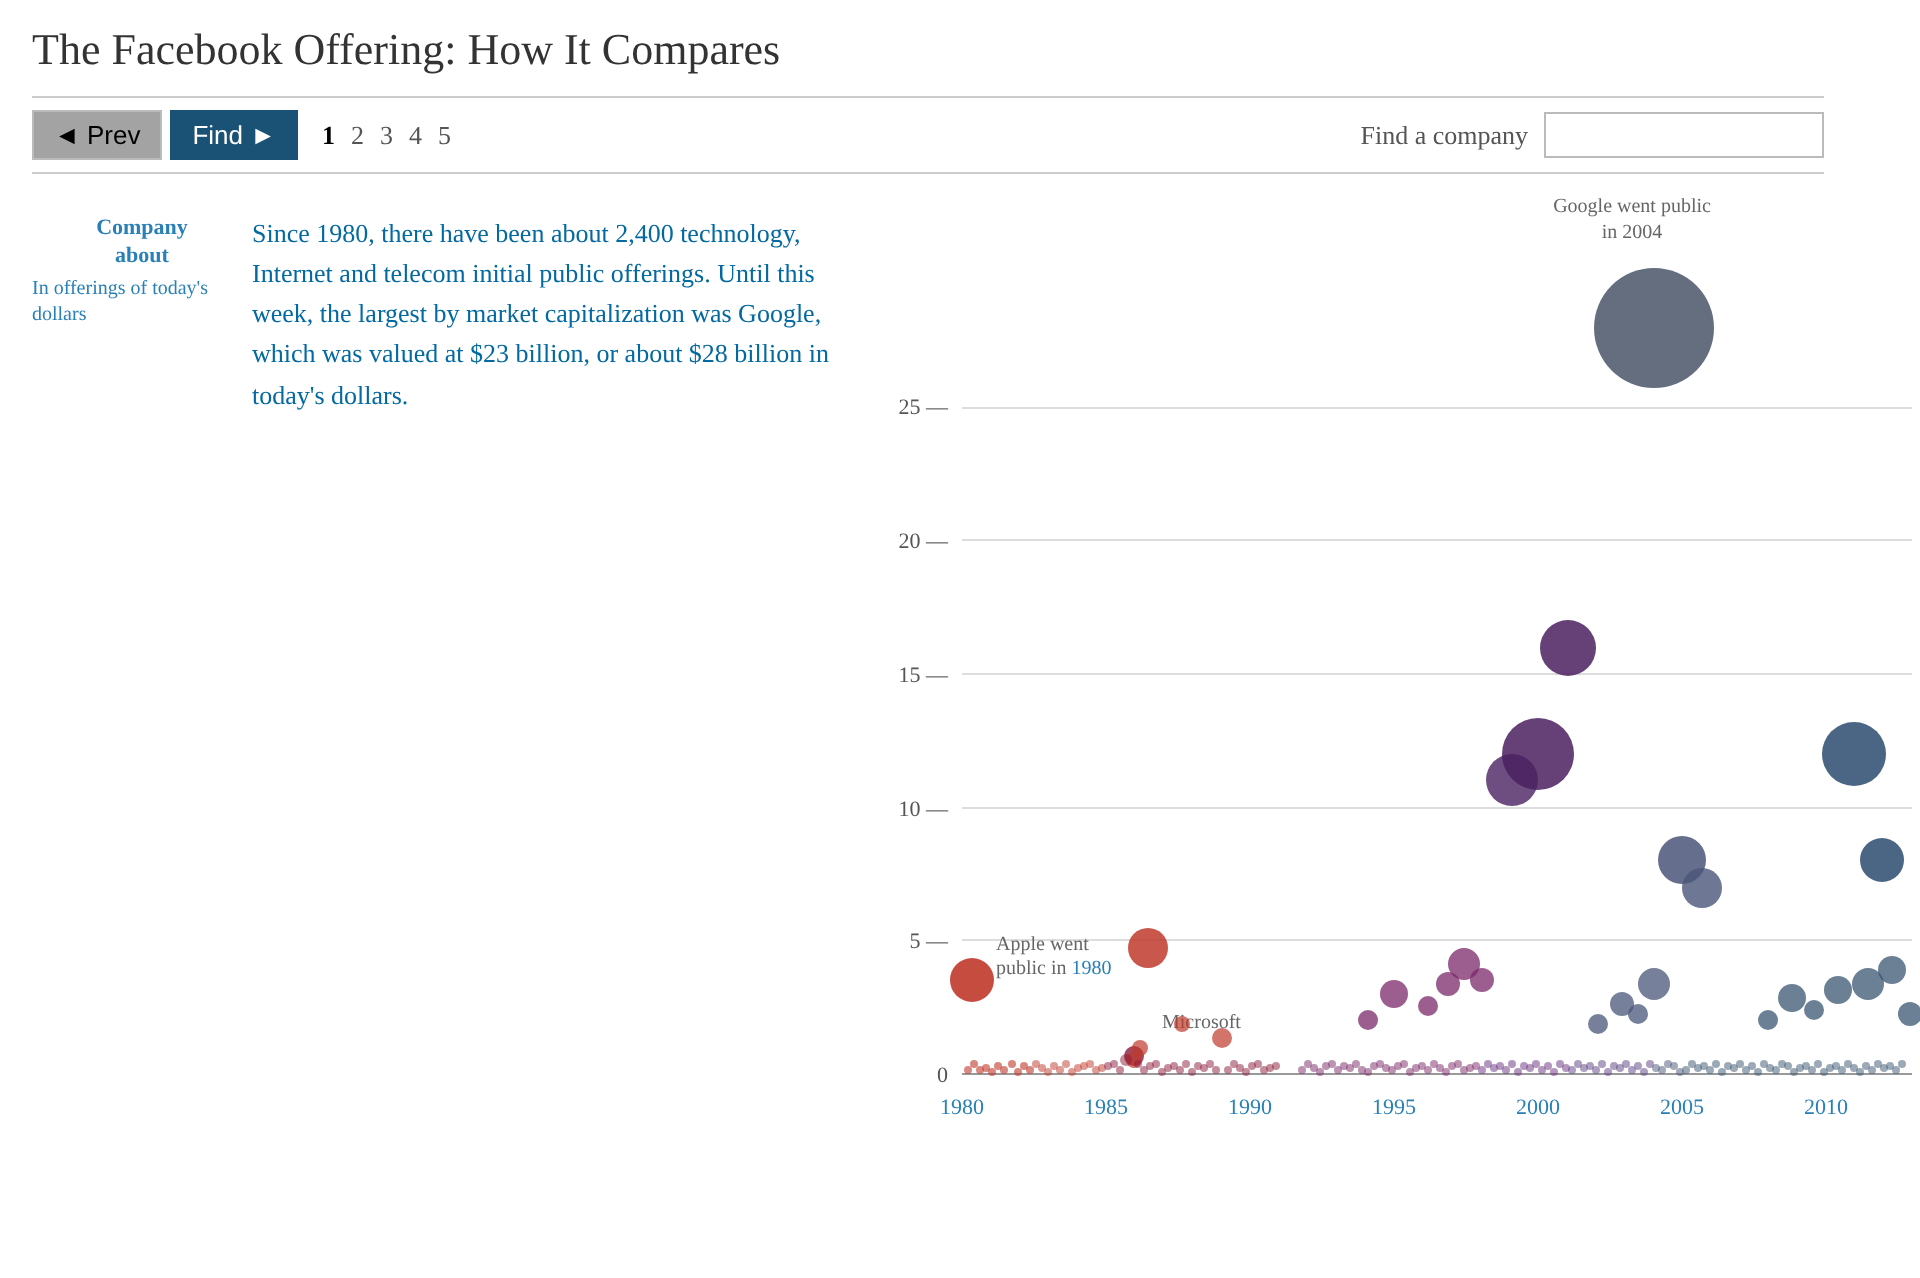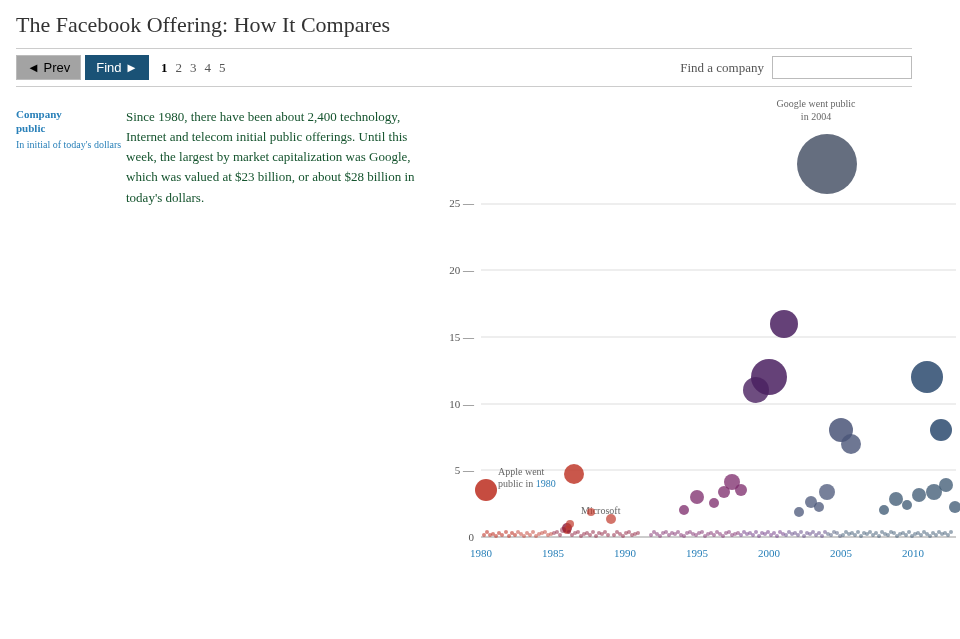--- a/index.html
+++ b/index.html
@@ -57,21 +57,21 @@
       width: 140px;
     }
     .desc-title {
       font-size: 15px;
       font-weight: bold;
       margin-bottom: 8px;
     }
     .desc-text {
       font-size: 13px;
       line-height: 1.55;
-      color: #14532d;
+      color: #0369a1;
     }
   </style>
 </head>
 <body>
 
 <div id="app">
   <h1>The Facebook Offering: How It Compares</h1>
 
   <div class="toolbar">
     <button class="btn-prev">◄ Prev</button>
@@ -85,25 +85,25 @@
     </div>
     <div class="find-company">
       <span>Find a company</span>
       <input type="text" style="">
     </div>
   </div>
 
   <div style="display:flex; margin-top:8px;">
 
     <div style="width:110px; flex-shrink:0; padding-top:10px;">
-      <div style="font-size:11px; font-weight:bold; color:#2980b9; line-height:1.3;">
+      <div style="font-size:11px; font-weight:bold; color:#2980b9; line-height:1.3;text-align:center;">
         <span>Company</span><br>
-        <span>public</span>
+        <span>about</span>
       </div>
-      <div style="font-size:10px; color:#2980b9; line-height:1.3; margin-top:2px;">In initial of today's dollars</div>
+      <div style="font-size:10px; color:#2980b9; line-height:1.3; margin-top:2px;">In offerings of today's dollars</div>
     </div>
 
     <div style="width:310px; flex-shrink:0; padding-right:20px; padding-top:10px;">
       <div class="desc-text">
         Since 1980, there have been about 2,400 technology, Internet and telecom initial public offerings. Until this week, the largest by market capitalization was Google, which was valued at $23 billion, or about $28 billion in today's dollars.
       </div>
     </div>
 
     <div style="flex:1; position:relative;">
       

